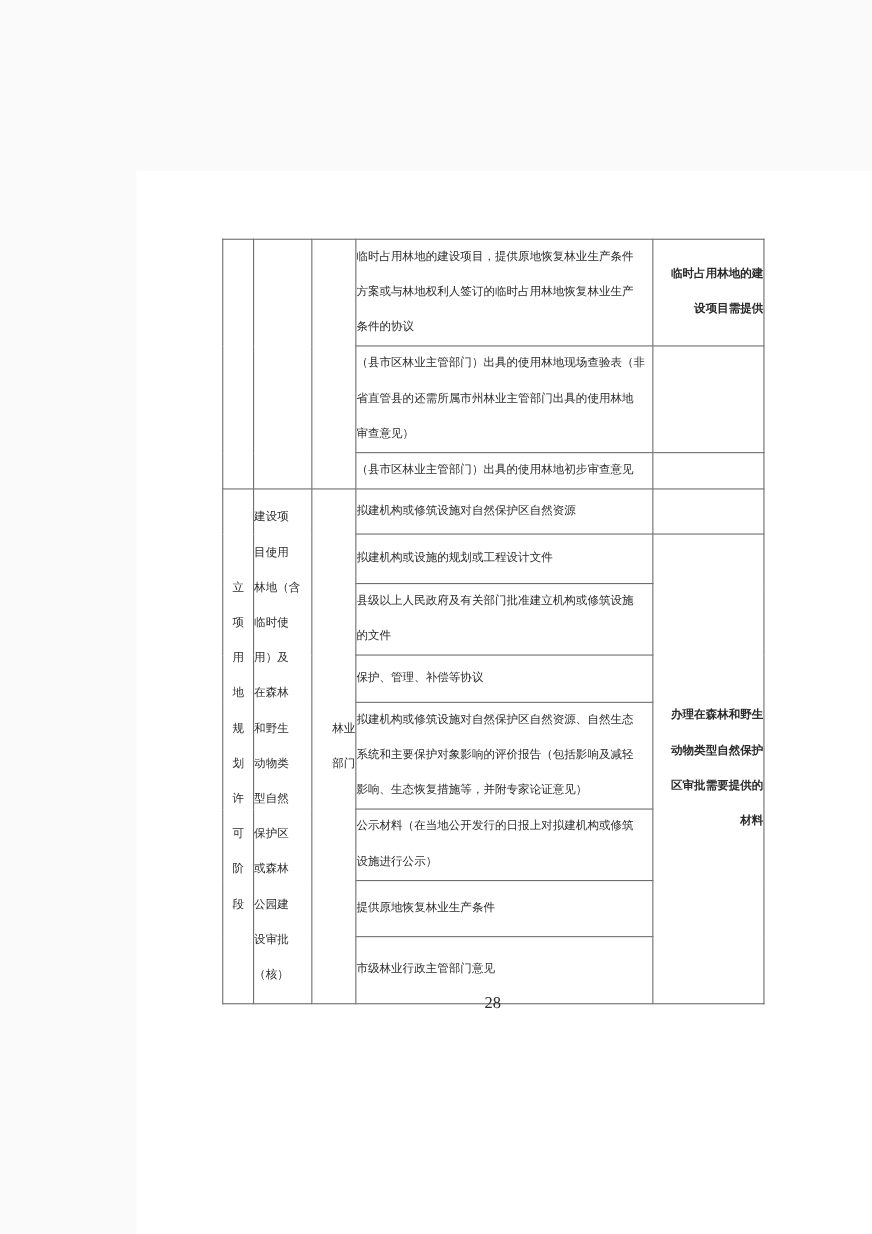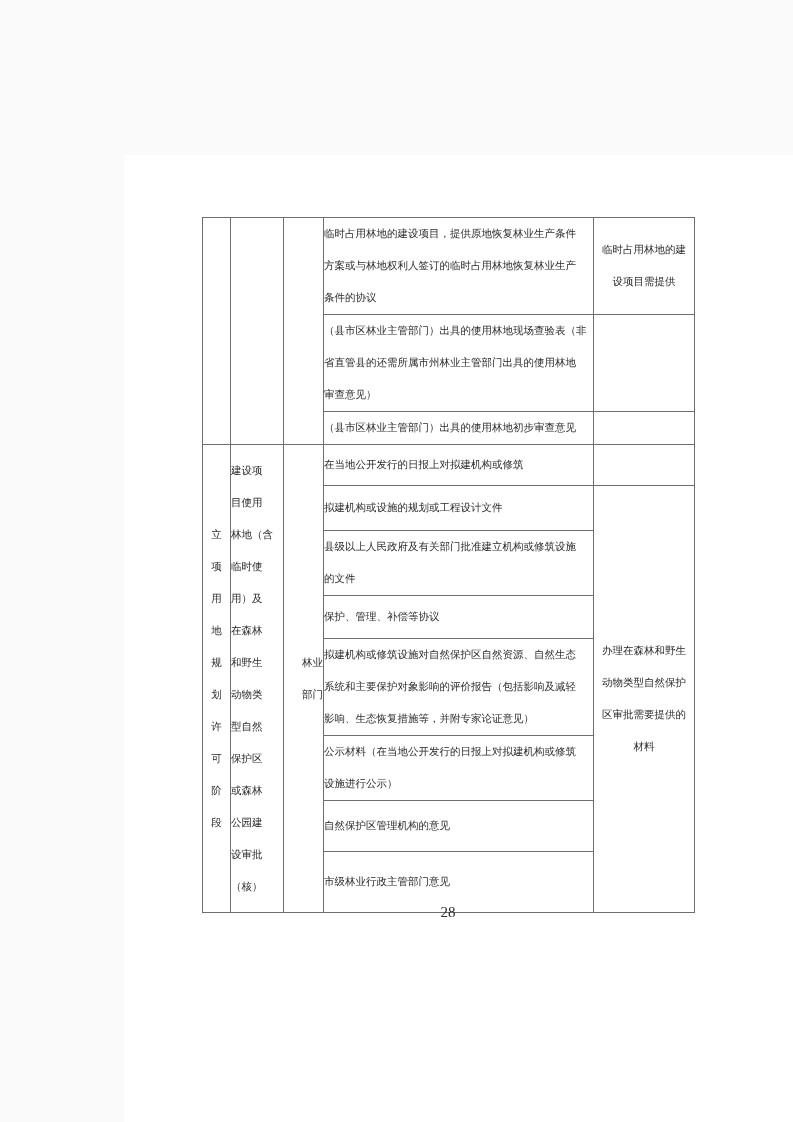--- a/index.html
+++ b/index.html
@@ -37,21 +37,21 @@
     font-size: 10.5px;
     color: #2b2b2b;
     line-height: 32px;
     white-space: pre-line;
     word-break: break-all;
     vertical-align: middle;
     padding: 0;
     overflow: hidden;
   }
   td.material { text-align: left; padding: 2px 6px 2px 10px; }
-  td.note     { text-align: center; padding: 2px 4px 2px 7px; line-height: 33px; }
+  td.note     { text-align: right; padding: 2px 4px 2px 7px; line-height: 33px; font-weight: bold; }
   td.stage    { text-align: center; line-height: 29px; }
   td.item     { line-height: 31px; }
   td.dept     { text-align: right; line-height: 32px; }
   .pagenum {
     position: absolute;
     top: 904px; left: 202px; width: 492px;
     text-align: center;
     font-size: 15px;
     color: #2b2b2b;
   }
@@ -115,21 +115,21 @@
 和野生
 动物类
 型自然
 保护区
 或森林
 公园建
 设审批
 （核）</td>
       <td rowspan="8" class="dept">林业
 部门</td>
-      <td class="material">在当地公开发行的日报上对拟建机构或修筑</td>
+      <td class="material">拟建机构或修筑设施对自然保护区自然资源</td>
       <td class="note"></td>
     </tr>
     <tr style="height:45px">
       <td class="material">拟建机构或设施的规划或工程设计文件</td>
       <td rowspan="7" class="note">办理在森林和野生
 动物类型自然保护
 区审批需要提供的
 材料</td>
     </tr>
     <tr style="height:64px">
@@ -142,21 +142,21 @@
     <tr style="height:87px">
       <td class="material">拟建机构或修筑设施对自然保护区自然资源、自然生态
 系统和主要保护对象影响的评价报告（包括影响及减轻
 影响、生态恢复措施等，并附专家论证意见）</td>
     </tr>
     <tr style="height:65px">
       <td class="material">公示材料（在当地公开发行的日报上对拟建机构或修筑
 设施进行公示）</td>
     </tr>
     <tr style="height:51px">
-      <td class="material">自然保护区管理机构的意见</td>
+      <td class="material">提供原地恢复林业生产条件</td>
     </tr>
     <tr style="height:61px">
       <td class="material">市级林业行政主管部门意见</td>
     </tr>
   </tbody>
     </table>
 
   <div class="pagenum">28</div>
 
 </div>

